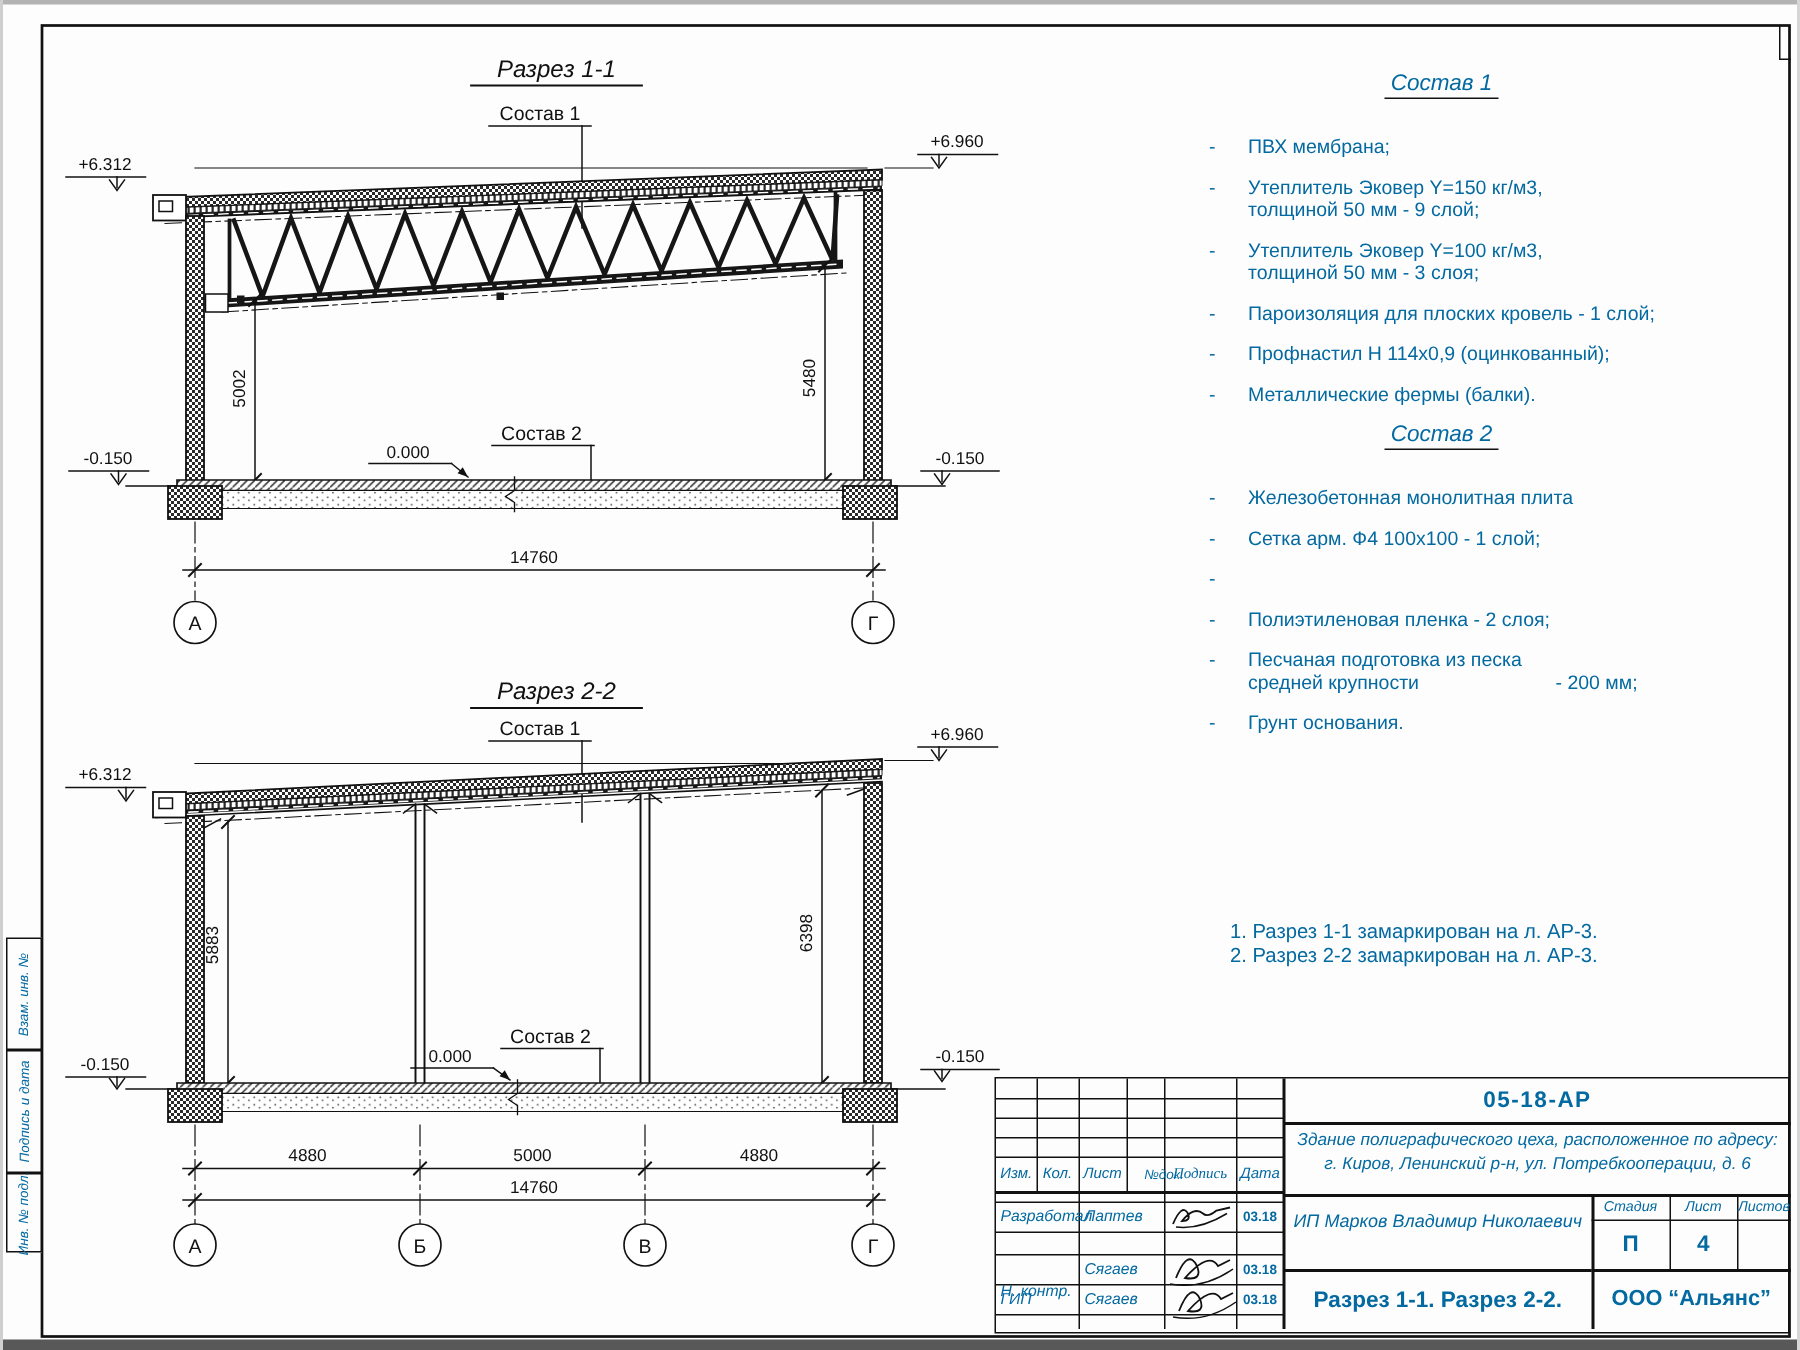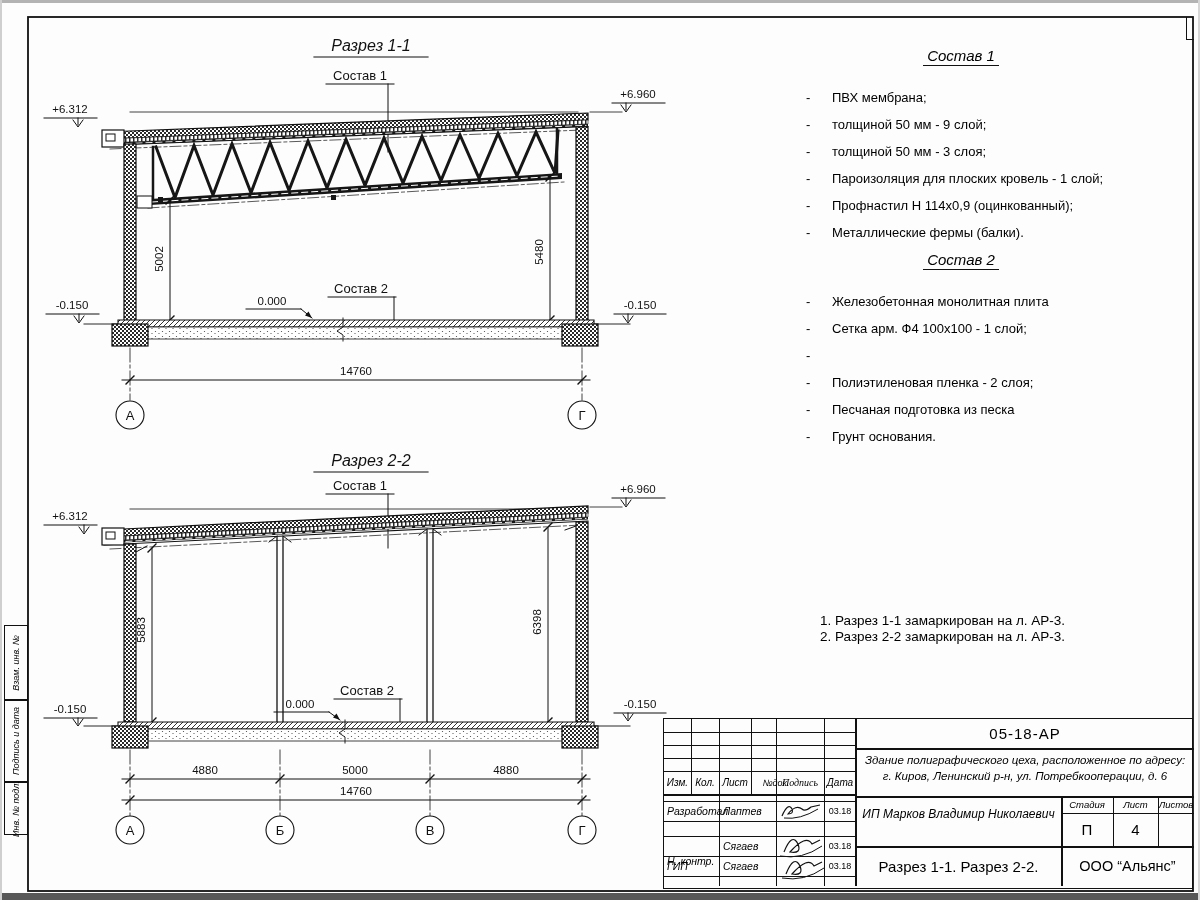--- a/index.html
+++ b/index.html
@@ -1,17 +1,17 @@
 <!DOCTYPE html>
 <html><head>
 <meta charset="utf-8">
 <style>
   html,body{margin:0;padding:0;background:#e8e8e8;}
   .page{position:relative;width:1200px;height:900px;background:#fdfdfd;overflow:hidden;
-        font-family:"Liberation Sans",sans-serif;color:#000000;}
+        font-family:"Liberation Sans",sans-serif;color:#0369a1;}
   .edge-top{position:absolute;left:0;top:0;width:1200px;height:3px;background:#b3b3b3;}
   .edge-bottom{position:absolute;left:0;top:893px;width:1200px;height:7px;background:#585858;}
   .edge-left{position:absolute;left:0;top:0;width:2px;height:900px;background:#cfcfcf;}
   .edge-right{position:absolute;left:1198px;top:0;width:2px;height:900px;background:#d6d6d6;}
   svg.draw{position:absolute;left:0;top:0;}
   svg text{font-family:"Liberation Sans",sans-serif;fill:#111;}
   .ttl{font-size:16px;font-style:italic;}
   .lbl{font-size:13px;}
   .dim{font-size:11.5px;}
   .ax{font-size:13px;}
@@ -26,21 +26,21 @@
   .irow .itx{flex:1;position:relative;}
   .l2{position:relative;}
   .val{position:absolute;left:205px;top:0;}
   .gap2{margin-top:16px;}
   .notes{position:absolute;left:820px;top:613px;font-size:13.5px;line-height:16px;}
 
   
   .tb{position:absolute;left:663px;top:718px;width:530px;height:171px;border:1.8px solid #111;box-sizing:border-box;font-style:italic;}
   .tb .vl,.tb .hl{position:absolute;background:#111;}
   .tb .cell{position:absolute;display:flex;align-items:center;justify-content:center;text-align:center;box-sizing:border-box;}
-  .tb .up{font-style:normal;}
+  .tb .up{font-style:normal;font-weight:bold;}
   .sig{position:absolute;}
   
   .sidebox{position:absolute;left:4px;width:24px;border:1.2px solid #111;box-sizing:border-box;
            display:flex;align-items:center;justify-content:center;background:#fdfdfd;}
   .sidebox span{transform:rotate(-90deg);white-space:nowrap;font-size:9px;font-style:italic;}
   .corner-box{position:absolute;left:1186px;top:17px;width:8px;height:23px;border-left:1.4px solid #111;border-bottom:1.4px solid #111;box-sizing:border-box;}
 </style>
 </head>
 <body>
 
@@ -322,26 +322,28 @@
     <div class="ilist">
       <div class="irow">
           <span class="dash">-</span>
           <div class="itx">
             <div>ПВХ мембрана;</div>
           </div>
         </div>
       <div class="irow">
           <span class="dash">-</span>
           <div class="itx">
+            <div>Утеплитель Эковер Y=150 кг/м3,</div>
             <div>толщиной 50 мм - 9 слой;</div>
           </div>
         </div>
       <div class="irow">
           <span class="dash">-</span>
           <div class="itx">
+            <div>Утеплитель Эковер Y=100 кг/м3,</div>
             <div>толщиной 50 мм - 3 слоя;</div>
           </div>
         </div>
       <div class="irow">
           <span class="dash">-</span>
           <div class="itx">
             <div>Пароизоляция для плоских кровель - 1 слой;</div>
           </div>
         </div>
       <div class="irow">
@@ -379,20 +381,21 @@
       <div class="irow">
           <span class="dash">-</span>
           <div class="itx">
             <div>Полиэтиленовая пленка - 2 слоя;</div>
           </div>
         </div>
       <div class="irow">
           <span class="dash">-</span>
           <div class="itx">
             <div>Песчаная подготовка из песка</div>
+            <div class="l2"><span>средней крупности</span><span class="val">- 200 мм;</span></div>
           </div>
         </div>
       <div class="irow">
           <span class="dash">-</span>
           <div class="itx">
             <div>Грунт основания.</div>
           </div>
         </div>
     </div>
   </div>

